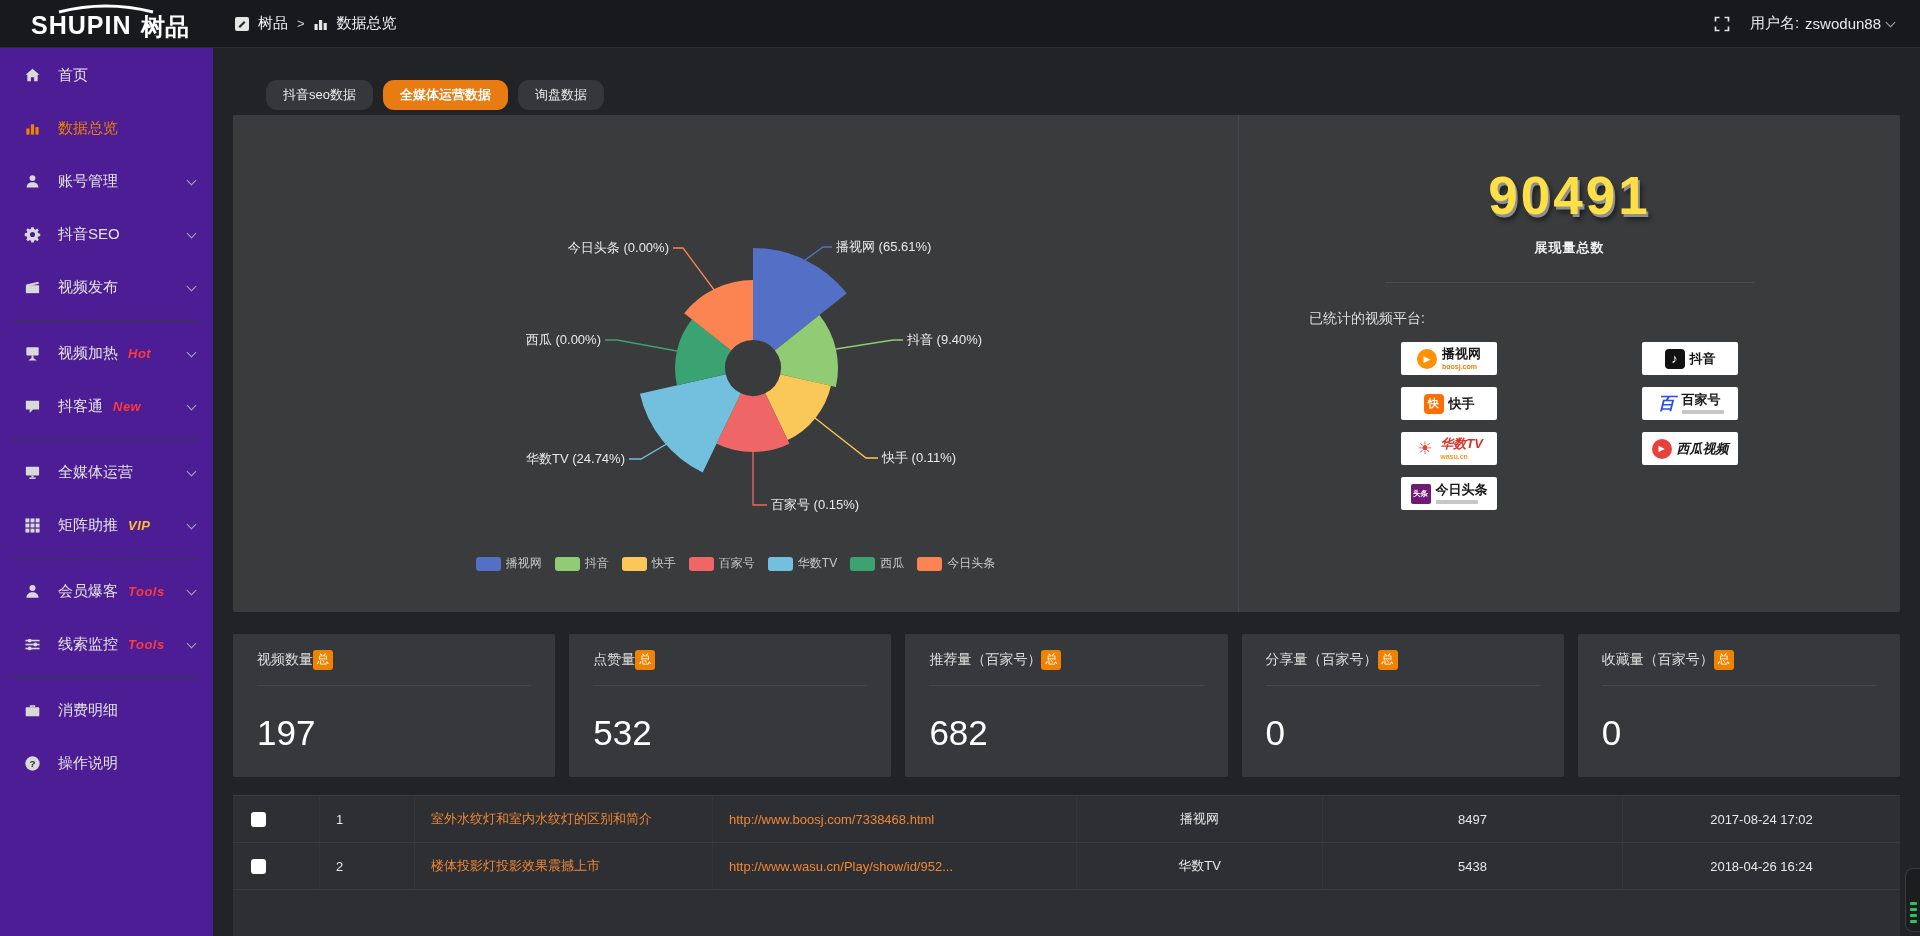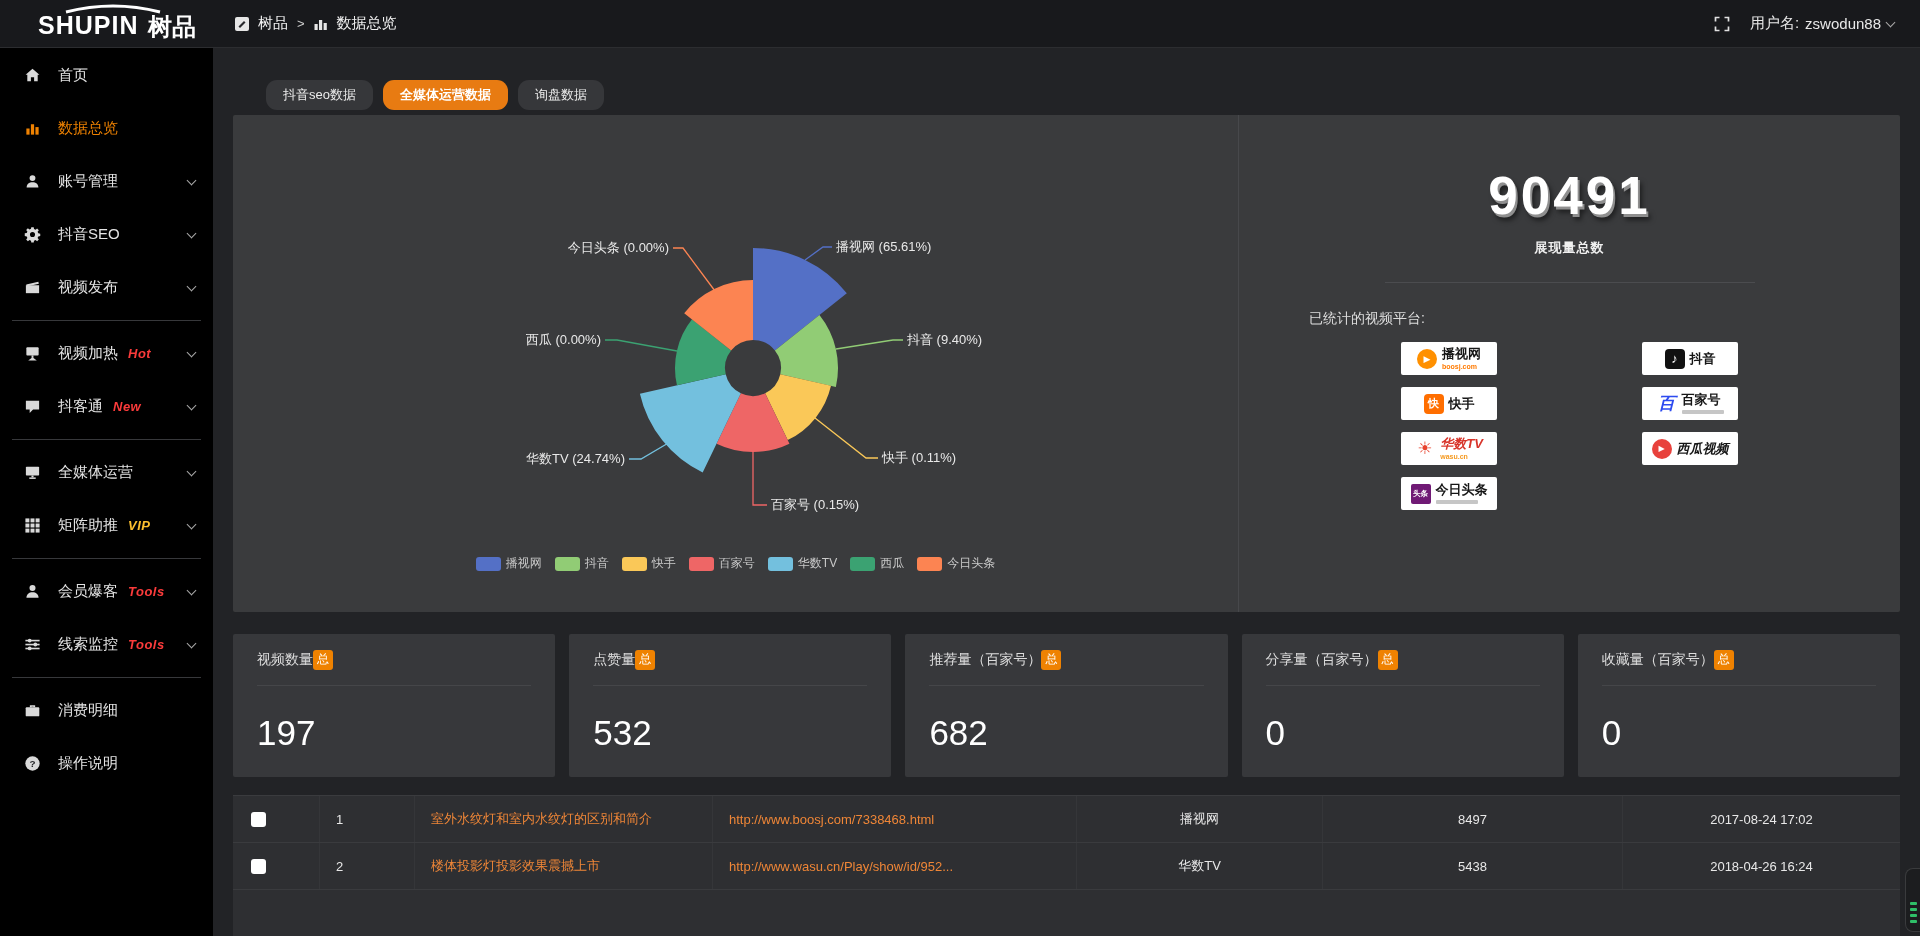--- a/index.html
+++ b/index.html
@@ -2,31 +2,31 @@
 <html><head>
 <meta charset="utf-8">
 <style>
   * { margin:0; padding:0; box-sizing:border-box; }
   html,body { width:1920px; height:936px; overflow:hidden; }
   body { background:#222326; font-family:"Liberation Sans","DejaVu Sans",sans-serif; color:#e8e8e8; position:relative; }
 
   
   .topbar { position:absolute; top:0; left:0; width:1920px; height:48px; background:#18191c;
             border-bottom:1px solid #2c2d30; display:flex; align-items:center; z-index:6; }
-  .logo { width:213px; padding-left:36px; }
+  .logo { width:213px; padding-left:20px;text-align:center; }
   .breadcrumb { display:flex; align-items:center; gap:9px; font-size:15px; margin-left:22px; color:#f2f2f2; }
   .bc-sep { color:#cfcfcf; font-size:13px; }
   .topbar-right { margin-left:auto; display:flex; align-items:center; gap:20px; padding-right:26px; font-size:15px; }
   .fs-icon svg { display:block; }
   .user-wrap { display:flex; align-items:center; gap:6px; cursor:pointer; }
   .chev { width:7px; height:7px; border-right:1.5px solid #a9a9a9; border-bottom:1.5px solid #a9a9a9;
           transform:rotate(45deg); margin-top:-3px; }
 
   
-  .sidebar { position:absolute; top:48px; left:0; width:213px; bottom:0; background:#000000; padding-top:1px; }
+  .sidebar { position:absolute; top:48px; left:0; width:213px; bottom:0; background:#4c1d95; padding-top:1px; }
   .sb-item { height:53px; display:flex; align-items:center; padding:0 18px 0 24px; font-size:15px; color:#e4e4e4; cursor:pointer; }
   .sb-ic { width:21px; margin-right:13px; display:flex; color:#d9d9d9; }
   .sb-ic svg { width:17px; height:17px; fill:currentColor; }
   .sb-item.active { color:#ef8201; }
   .sb-item.active .sb-ic { color:#ef8201; }
   .sb-badge { font-size:13px; font-style:italic; font-weight:bold; margin-left:10px; letter-spacing:.5px; }
   .sb-item .chev { margin-left:auto; }
   .sb-divider { height:1px; background:#37383b; margin:6px 12px; }
 
   
@@ -36,21 +36,21 @@
          align-items:center; border-radius:11px; cursor:pointer; }
   .tab.active { background:#e87b12; font-weight:bold; color:#fff; }
 
   .chart-panel { position:relative; margin:5px 20px 0; height:497px; background:#3a3b3d; border-radius:2px; }
   #pieSvg { position:absolute; left:0; top:0; }
   .legend { position:absolute; left:0; top:440px; width:1005px; display:flex; justify-content:center; gap:13px; }
   .legend-item { display:flex; align-items:center; gap:5px; font-size:12px; color:#c9c9c9; cursor:pointer; }
   .legend-swatch { width:25px; height:14px; border-radius:3px; }
 
   .right-col { position:absolute; left:1005px; top:0; right:0; bottom:0; border-left:1px solid #47484b; text-align:center; }
-  .big-number { margin-top:50px; font-size:53px; font-weight:bold; color:#ffffff; letter-spacing:3px;
+  .big-number { margin-top:50px; font-size:53px; font-weight:bold; color:#fde047; letter-spacing:3px;
                 text-shadow:2px 3px 0 #8f8f8f, 4px 6px 5px rgba(0,0,0,.5); }
   .big-caption { margin-top:13px; font-size:13px; font-weight:bold; color:#f0f0f0; letter-spacing:1px; }
   .rc-divider { width:370px; height:1px; background:#4b4c4f; margin:25px auto 0; }
   .platforms-title { font-size:14px; color:#ddd; text-align:left; margin:27px 0 0 70px; }
   .platform-grid { display:grid; grid-template-columns:96px 96px; column-gap:145px; row-gap:12px;
                    justify-content:center; margin-top:14px; }
   .pbadge { width:96px; height:33px; background:#fff; border-radius:2px; display:flex; align-items:center;
             justify-content:center; gap:5px; padding:0 3px; }
   .pic { width:20px; height:20px; flex:0 0 auto; display:flex; align-items:center; justify-content:center; font-weight:bold; }
   .ic-boosj   { background:#ff9000; border-radius:50%; color:#fff; font-size:9px; }

